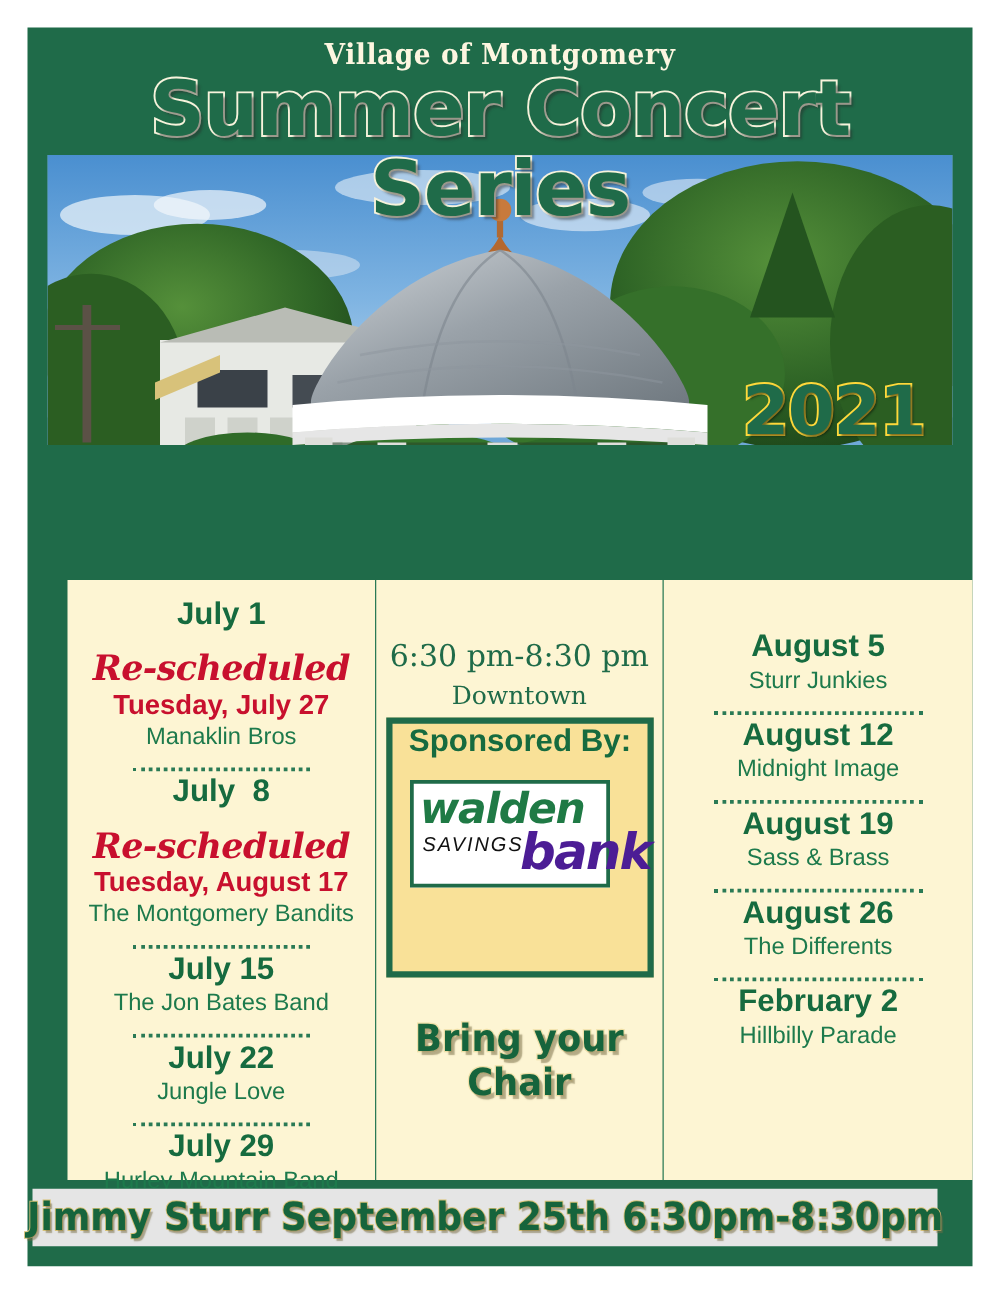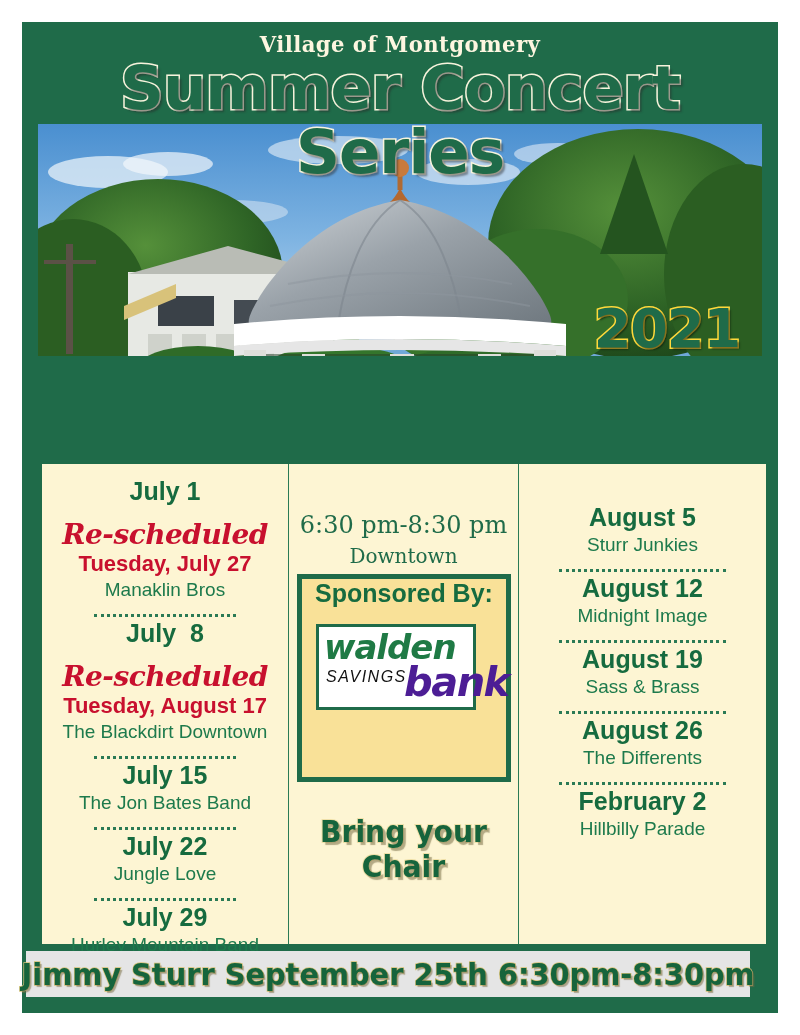--- a/index.html
+++ b/index.html
@@ -37,21 +37,21 @@
   #photo svg{display:block;width:724px;height:332px;}
   #year{
     position:absolute;right:22px;bottom:-4px;
     font-family:"DejaVu Sans",sans-serif;font-weight:bold;font-size:54px;
     color:#1f6b49;-webkit-text-stroke:3px #ffd93b;paint-order:stroke fill;
     text-shadow:2px 2px 2px rgba(0,0,0,.5);letter-spacing:-1px;
   }
 
   
   #content{
-    position:absolute;left:20px;top:442px;width:724px;height:480px;
+    position:absolute;left:32px;top:442px;width:724px;height:480px;
     background:#fdf5d3;display:flex;
   }
   .col{position:relative;box-sizing:border-box;}
   .col-left{width:246px;padding:12px 8px 0;}
   .col-mid{width:231px;padding:12px 6px 0;border-left:1.5px solid #2a7a55;border-right:1.5px solid #2a7a55;}
   .col-right{width:247px;padding:38px 8px 0;}
 
   .date{
     font-family:"Liberation Sans",sans-serif;font-weight:bold;
     font-size:25px;color:#166b3f;text-align:center;line-height:30px;
@@ -314,21 +314,21 @@
         <div class="resched">Re-scheduled</div>
         <div class="reschedate">Tuesday, July 27</div>
         <div class="band">Manaklin Bros</div>
       </div>
       <div class="dots"></div>
 
       <div>
         <div class="date">July  8</div>
         <div class="resched">Re-scheduled</div>
         <div class="reschedate">Tuesday, August 17</div>
-        <div class="band">The Blackdirt Downtown</div>
+        <div class="band">The Montgomery Bandits</div>
       </div>
       <div class="dots"></div>
 
       <div>
         <div class="date">July 15</div>
         <div class="band">The Jon Bates Band</div>
       </div>
       <div class="dots"></div>
 
       <div>

